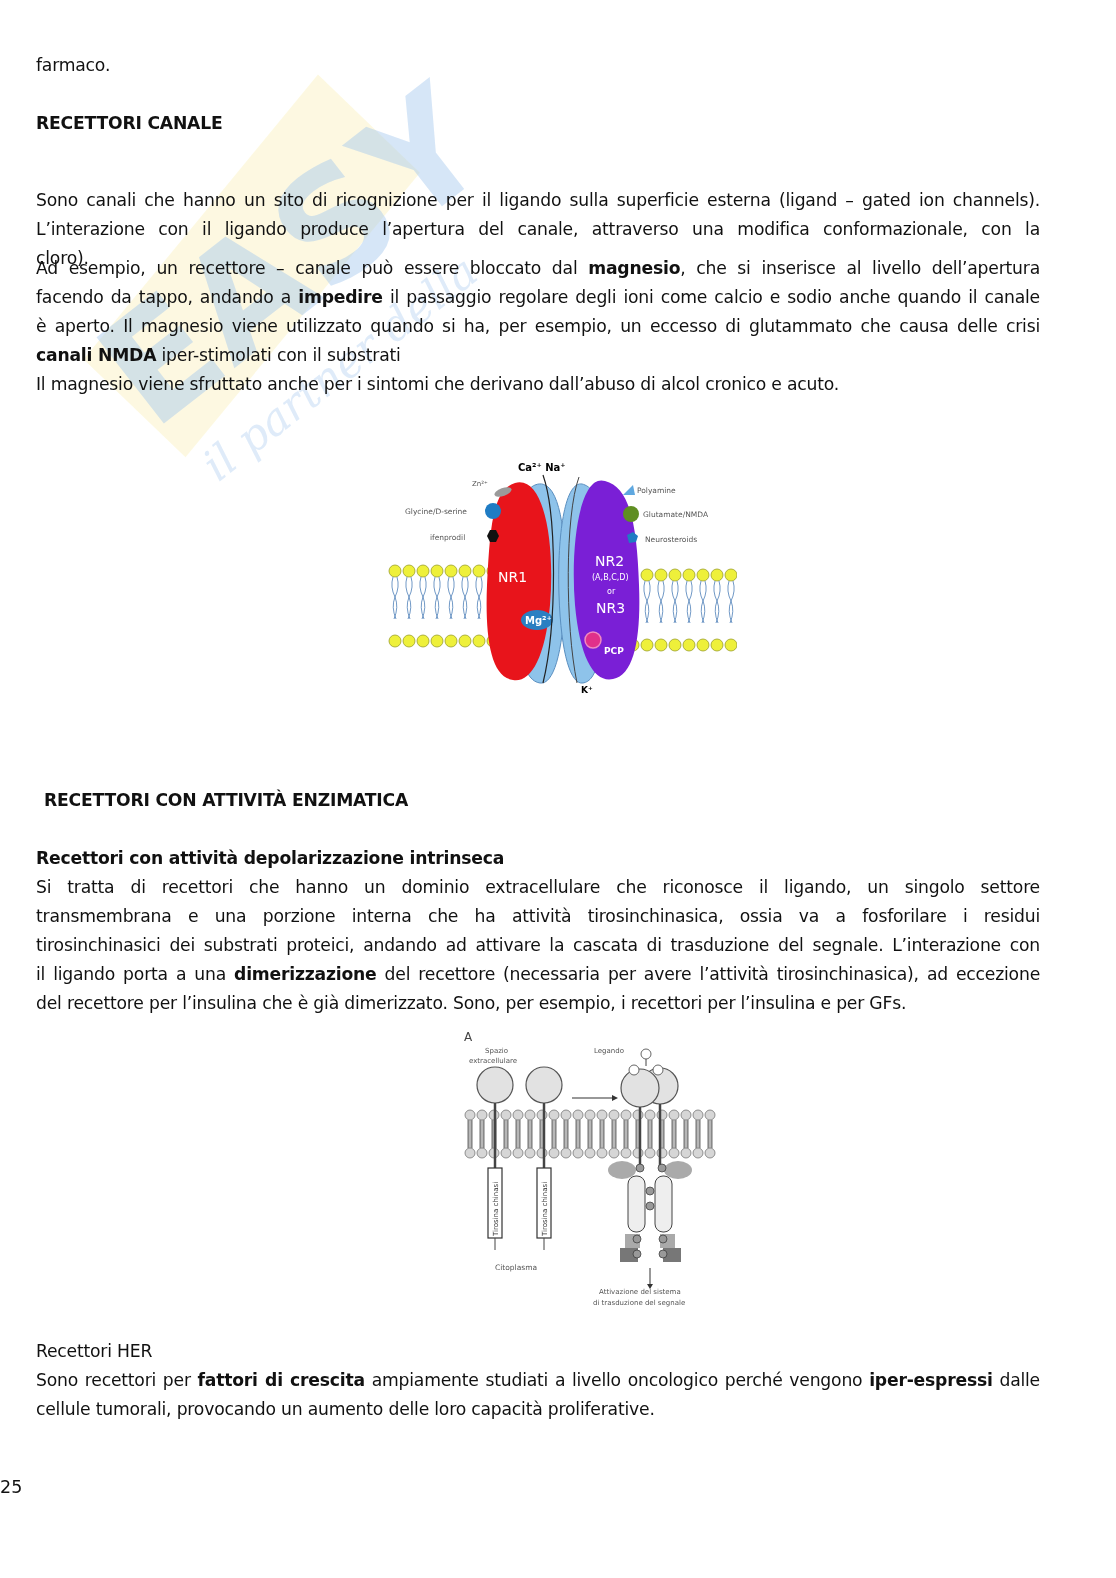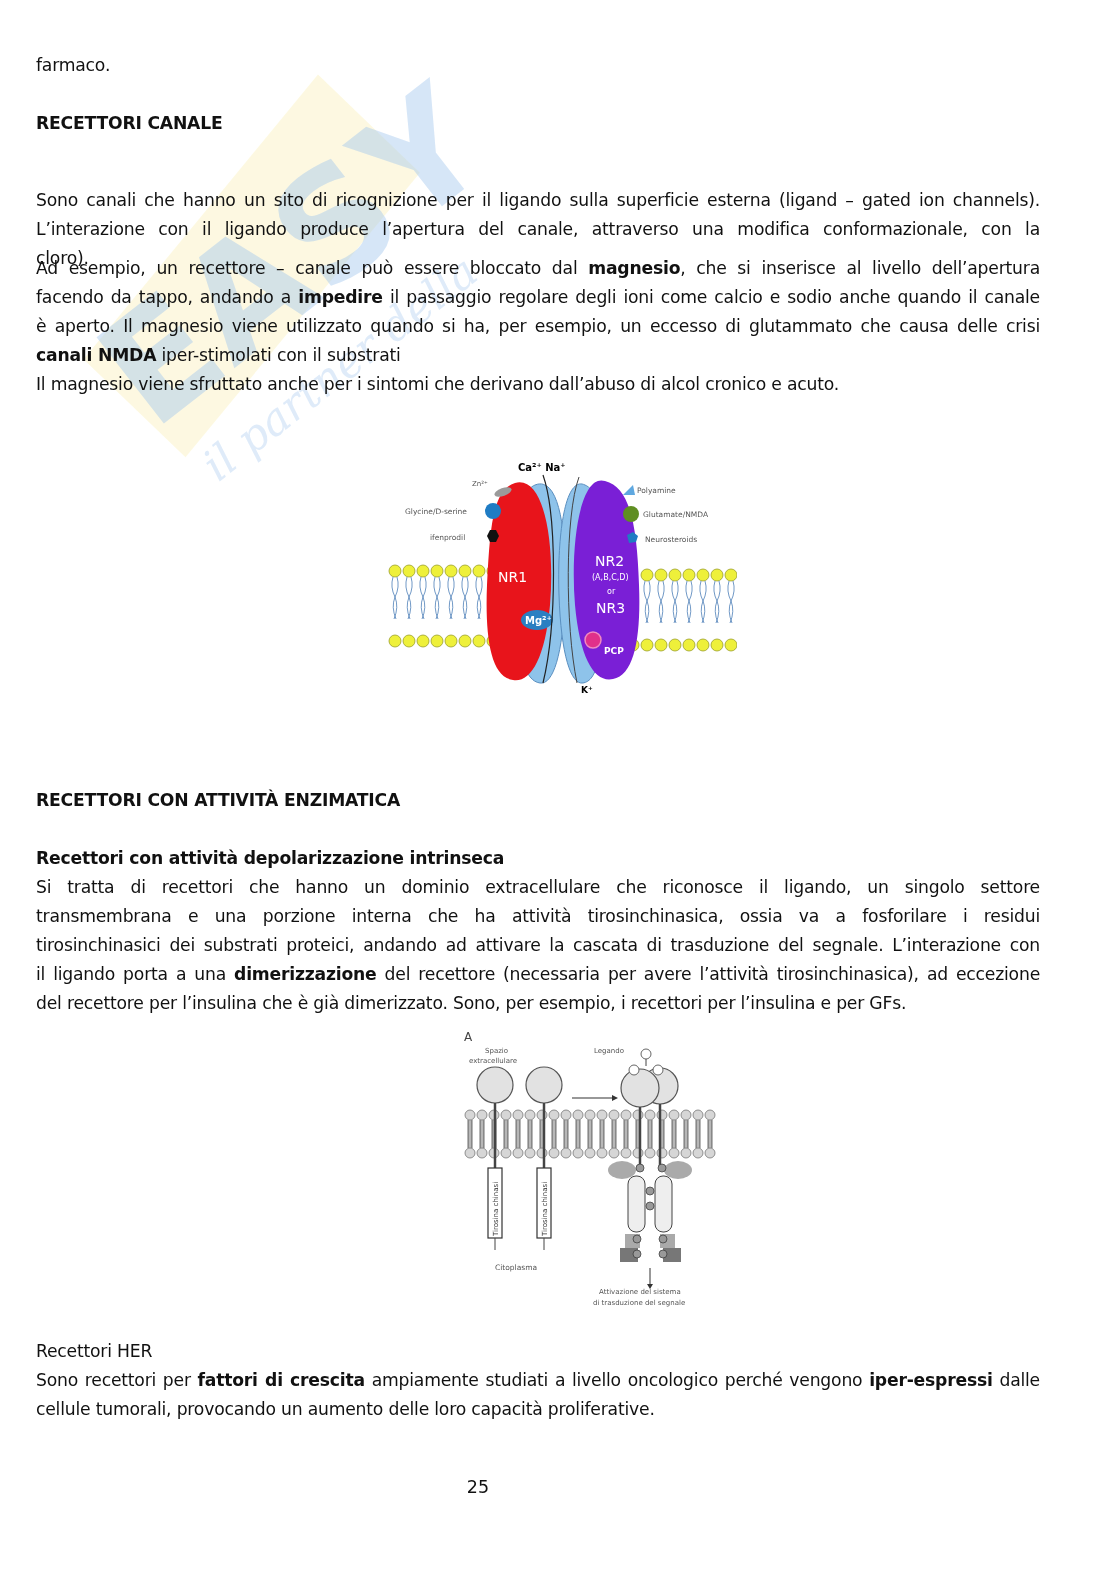--- a/index.html
+++ b/index.html
@@ -7,21 +7,21 @@
            font-family: "DejaVu Sans", "Liberation Sans", sans-serif; color: #111; }
     .page { position: absolute; left: 0; top: 0; width: 1116px; height: 1578px; }
     .watermark { position: absolute; left: 10px; top: 40px; width: 480px; height: 480px; pointer-events: none; opacity: 0.55; }
     .text { position: absolute; left: 36px; width: 1004px; font-size: 17.2px; line-height: 29px; letter-spacing: -0.2px; }
     .line { display: block; white-space: nowrap; }
     .jl { display: block; text-align: justify; text-align-last: justify; }
     b { font-weight: bold; }
     .h { font-weight: bold; }
     .u { }
     .fig { position: absolute; }
-    .pnum { position: absolute; left: 0; width: 956px; top: 1477px; text-align: center; font-size: 17.5px; }
+    .pnum { position: absolute; left: 0; width: 956px; top: 1477px; text-align: left; font-size: 17.5px; }
   </style>
 </head>
 <body>
 
 <div class="page">
 
   <svg class="watermark" viewBox="0 0 480 480">
     <g transform="rotate(-38 240 240)">
       <polygon points="60,200 420,120 440,260 80,340" fill="#f7ea9a" opacity="0.55"></polygon>
       <text x="70" y="300" font-size="150" font-weight="bold" fill="#5b9be0" opacity="0.45" font-family="DejaVu Sans, sans-serif">EASY</text>
@@ -126,21 +126,21 @@
     <text x="45" y="85" font-size="7.5" fill="#555" font-family="DejaVu Sans, sans-serif">ifenprodil</text>
 
     <polygon points="238,40 248,30 250,40" fill="#5fa8e0"></polygon>
     <text x="252" y="38" font-size="7.5" fill="#555" font-family="DejaVu Sans, sans-serif">Polyamine</text>
     <circle cx="246" cy="59" r="8" fill="#5f8e22"></circle>
     <text x="258" y="62" font-size="7.5" fill="#555" font-family="DejaVu Sans, sans-serif">Glutamate/NMDA</text>
     <polygon points="242,80 248,77 253,81 251,87 244,88" fill="#1f7cc4"></polygon>
     <text x="260" y="87" font-size="7.5" fill="#555" font-family="DejaVu Sans, sans-serif">Neurosteroids</text>
   </svg>
 
-  <div class="text h" style="top:786px;">RECETTORI CON ATTIVITÀ ENZIMATICA</div>
+  <div class="text h" style="top:786px;margin-left:8px;">RECETTORI CON ATTIVITÀ ENZIMATICA</div>
   <div class="text h" style="top:844px;">Recettori con attività depolarizzazione intrinseca</div>
   <div class="text" style="top:873px;">
     <span class="jl">Si tratta di recettori che hanno un dominio extracellulare che riconosce il ligando, un singolo settore</span>
     <span class="jl">transmembrana e una porzione interna che ha attività tirosinchinasica, ossia va a fosforilare i residui</span>
     <span class="jl">tirosinchinasici dei substrati proteici, andando ad attivare la cascata di trasduzione del segnale. L’interazione con</span>
     <span class="jl"><span>il ligando porta a una </span><b>dimerizzazione</b><span> del recettore (necessaria per avere l’attività tirosinchinasica), ad eccezione</span></span>
     <span class="line">del recettore per l’insulina che è già dimerizzato. Sono, per esempio, i recettori per l’insulina e per GFs.</span>
   </div>
 
   <svg class="fig" style="left:460px; top:1028px;" width="270" height="285" viewBox="0 0 270 285">

